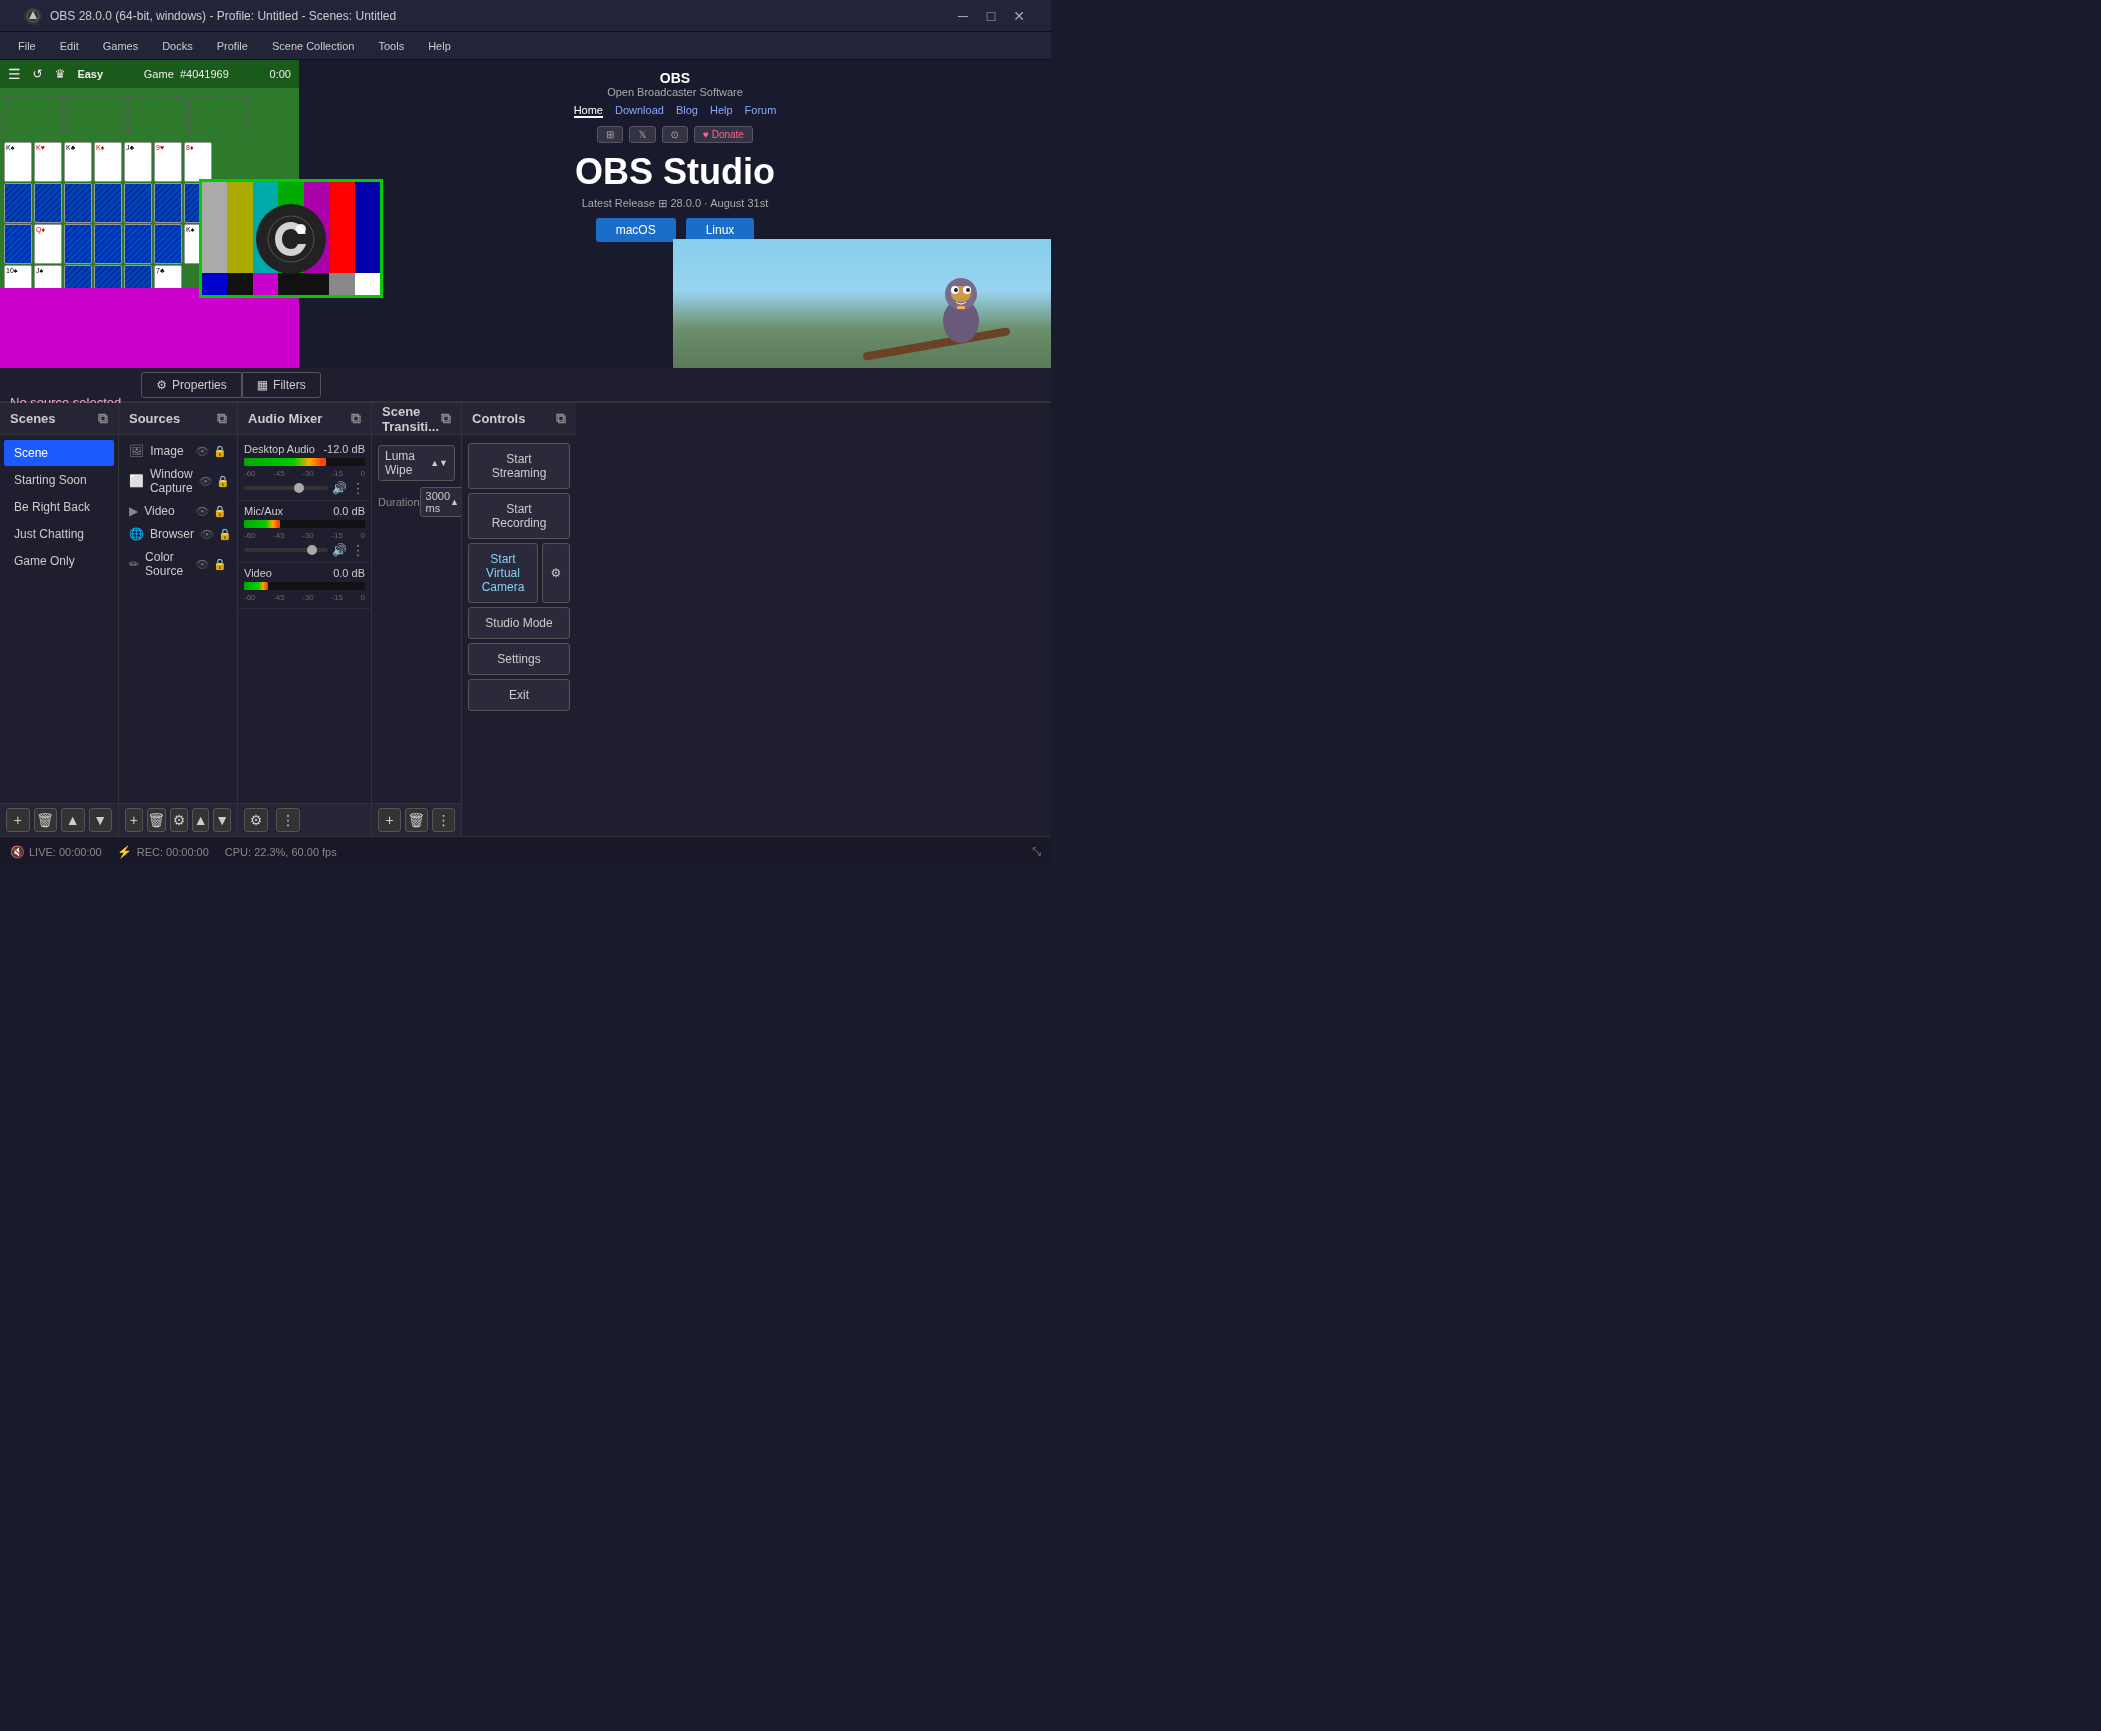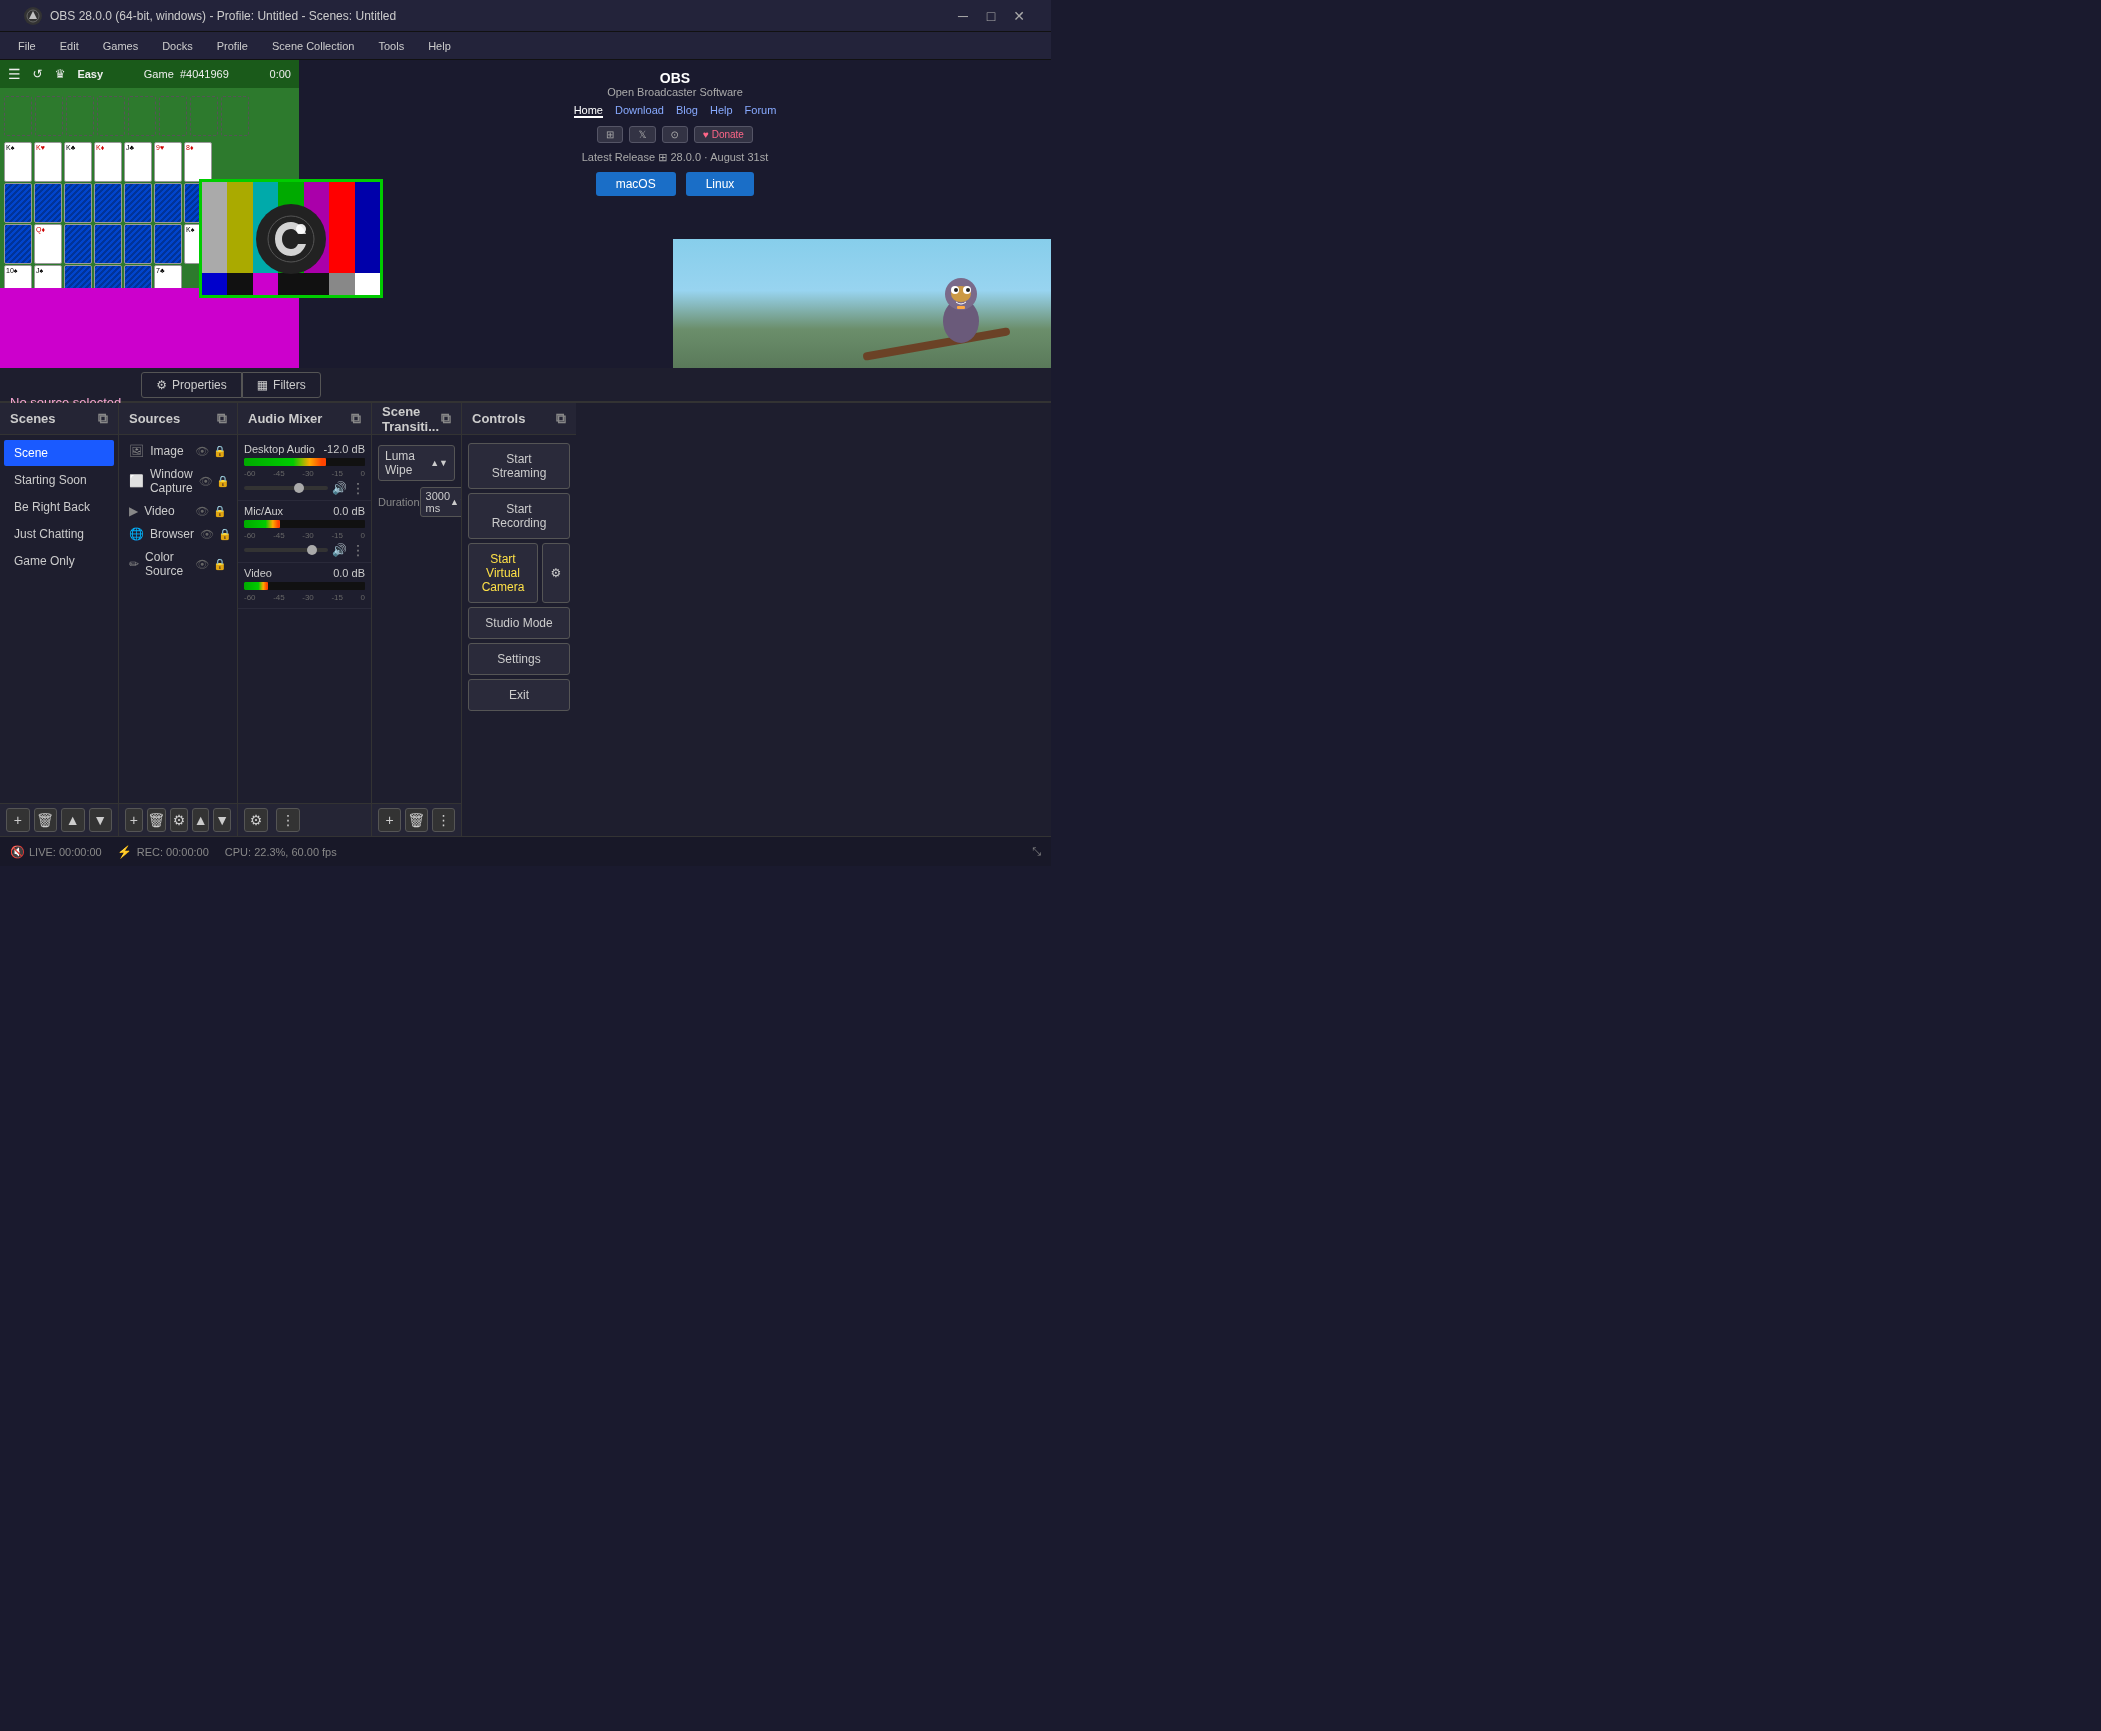--- a/index.html
+++ b/index.html
@@ -506,21 +506,21 @@
       display: flex;
       gap: 4px;
       margin: 4px 6px;
     }
     .control-btn-main {
       flex: 1;
       padding: 8px;
       background: #2a2a3a;
       border: 1px solid #555;
       border-radius: 3px;
-      color: #fde047;
+      color: #7dd3fc;
       font-size: 12px;
       cursor: pointer;
       text-align: center;
     }
     .control-btn-icon {
       width: 28px;
       padding: 8px 6px;
       background: #2a2a3a;
       border: 1px solid #555;
       border-radius: 3px;
@@ -730,20 +730,21 @@
         <span class="obs-nav-item">Blog</span>
         <span class="obs-nav-item">Help</span>
         <span class="obs-nav-item">Forum</span>
       </div>
       <div id="obs-social-btns">
         <div class="obs-social-btn">⊞</div>
         <div class="obs-social-btn">𝕏</div>
         <div class="obs-social-btn">⊙</div>
         <div class="obs-social-btn" style="color:#ff6688;">♥ Donate</div>
       </div>
+      <div id="obs-website-title">OBS Studio</div>
       <div id="obs-website-sub">Latest Release ⊞  28.0.0 · August 31st</div>
       <div id="obs-dl-btns">
         <button class="obs-dl-btn">macOS</button>
         <button class="obs-dl-btn">Linux</button>
       </div>
     </div>
 
     <div id="preview-bird">
       <div id="bird-branch"></div>
 

